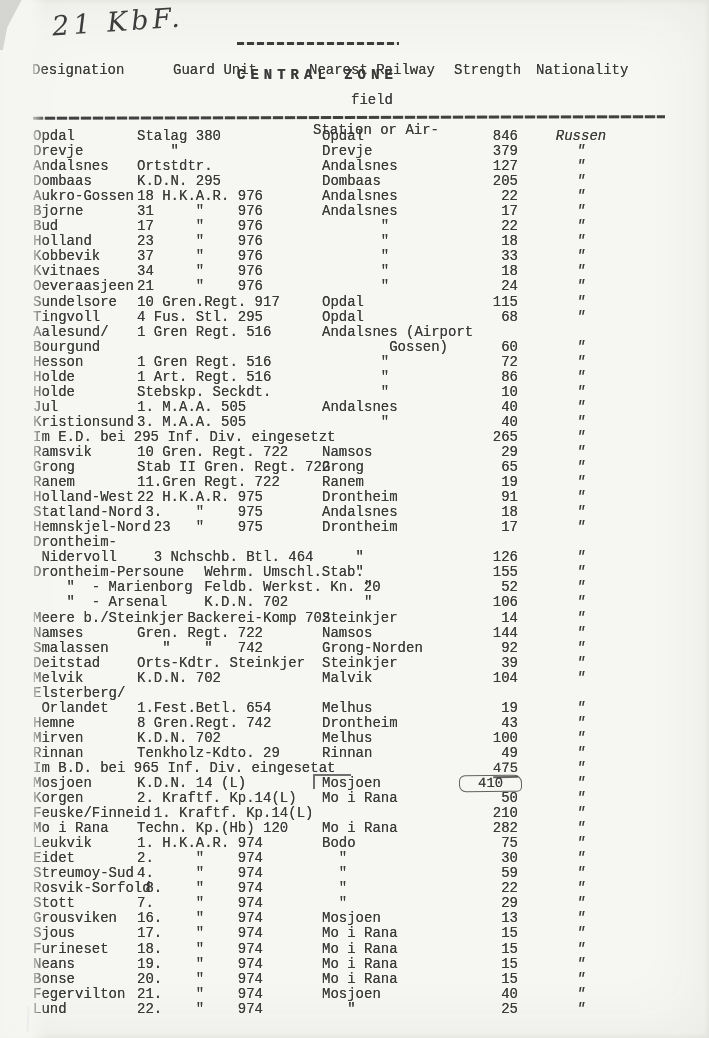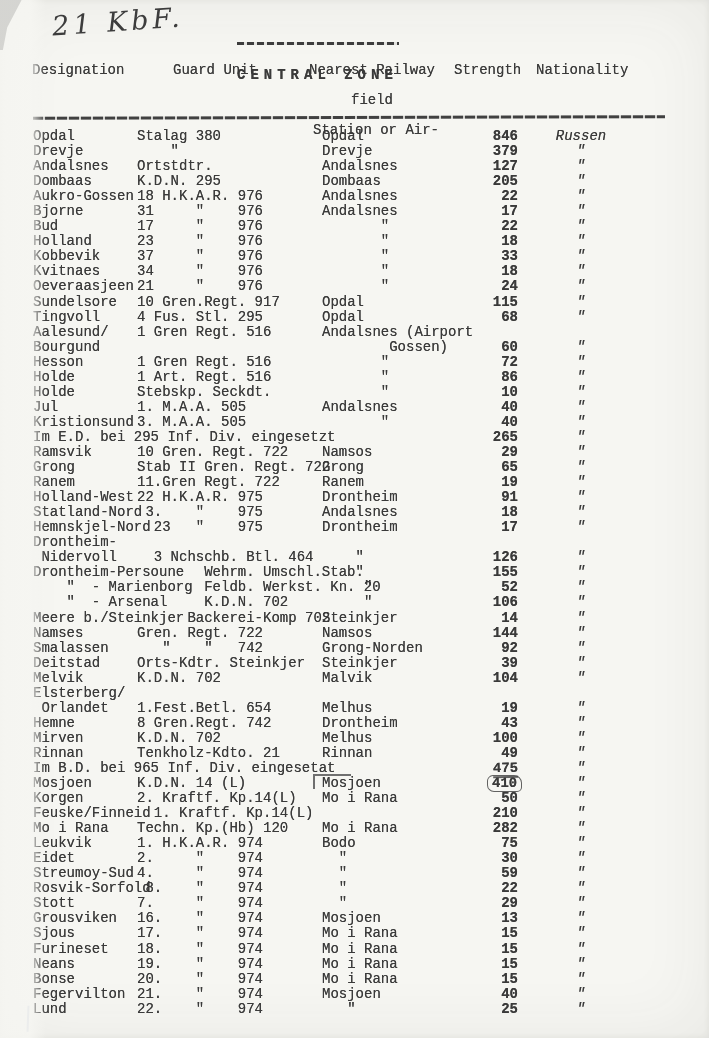--- a/index.html
+++ b/index.html
@@ -60,29 +60,29 @@
 
   .rows { position:absolute; left:33px; top:129px; width:676px; }
   .row  { position:relative; height:15.06px; }
   .cell { position:absolute; top:0; font-size:14px; line-height:15px; white-space:pre; }
   .c-designation { left:0; }
   .c-guard       { left:104px; }
   .c-station     { left:289px; }
   .c-strength    { left:382px; width:103px; text-align:right; }
   .c-nationality { left:502px; width:92px; text-align:center;font-style:italic; }
 
-  .strength-inner { display:inline-block;font-weight:bold; }
+  .strength-inner { display:inline-block; }
   .mark-underline {
     border-bottom:2px solid rgba(70,70,70,0.85);
     transform:rotate(-1.5deg); padding-bottom:0;
   }
   .mark-box {
     border:1.7px solid rgba(72,72,72,0.85);
     border-radius:6px 8px 5px 7px;
-    padding:0 4px; margin:-2px -4px -2px 0;
+    padding:0 18px; margin:-2px -4px -2px 0;
     transform:rotate(-0.5deg);
   }
   .mark-bracket::before {
     content:""; position:absolute; left:-9px; top:-2px; width:36px; height:13px;
     border-left:2px solid rgba(78,78,78,0.8);
     border-top:2px solid rgba(78,78,78,0.8);
   }
 </style>
 </head>
 <body>
@@ -432,21 +432,21 @@
   <div class="row">
     <span class="cell c-designation typed">Mirven</span>
     <span class="cell c-guard typed">K.D.N. 702</span>
     <span class="cell c-station typed">Melhus</span>
     <span class="cell c-strength typed"><span class="strength-inner">100</span></span>
     <span class="cell c-nationality typed">"</span>
   </div>
 
   <div class="row">
     <span class="cell c-designation typed">Rinnan</span>
-    <span class="cell c-guard typed">Tenkholz-Kdto. 21</span>
+    <span class="cell c-guard typed">Tenkholz-Kdto. 29</span>
     <span class="cell c-station typed">Rinnan</span>
     <span class="cell c-strength typed"><span class="strength-inner">49</span></span>
     <span class="cell c-nationality typed">"</span>
   </div>
 
   <div class="row">
     <span class="cell c-designation typed">Im B.D. bei 965 Inf. Div. eingesetat</span>
     <span class="cell c-guard typed"></span>
     <span class="cell c-station typed"></span>
     <span class="cell c-strength typed"><span class="strength-inner mark-underline">475</span></span>

